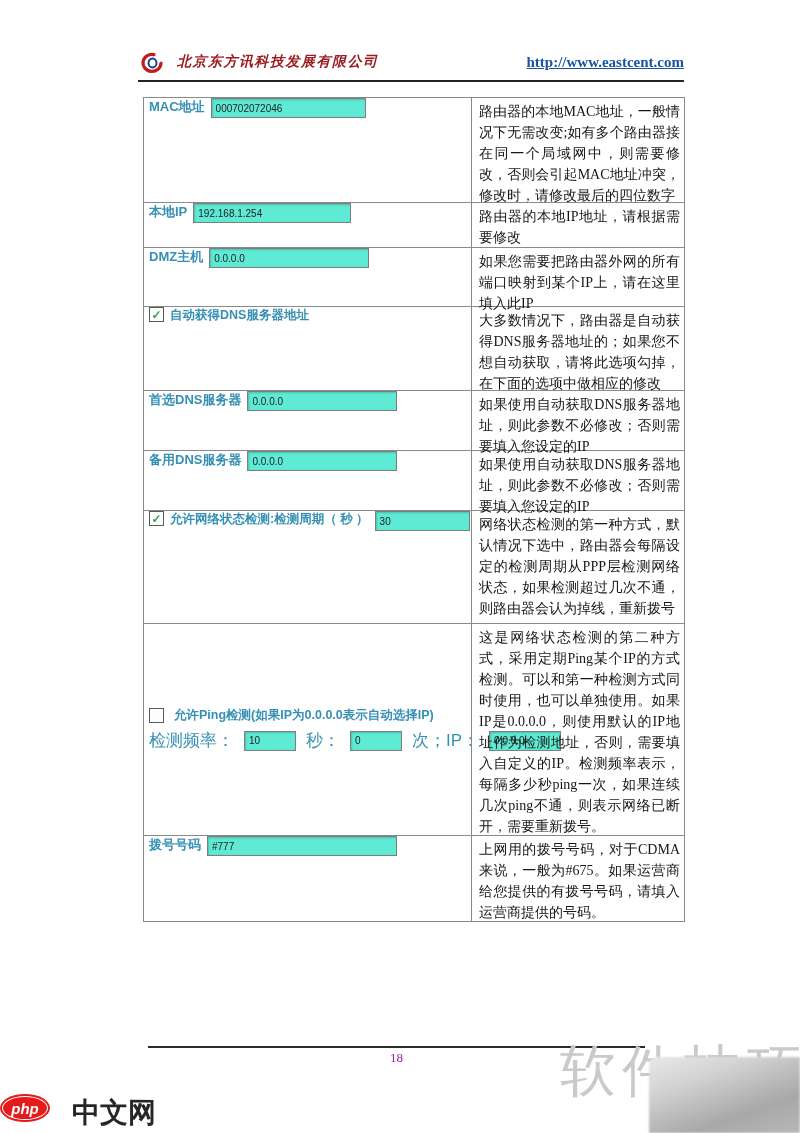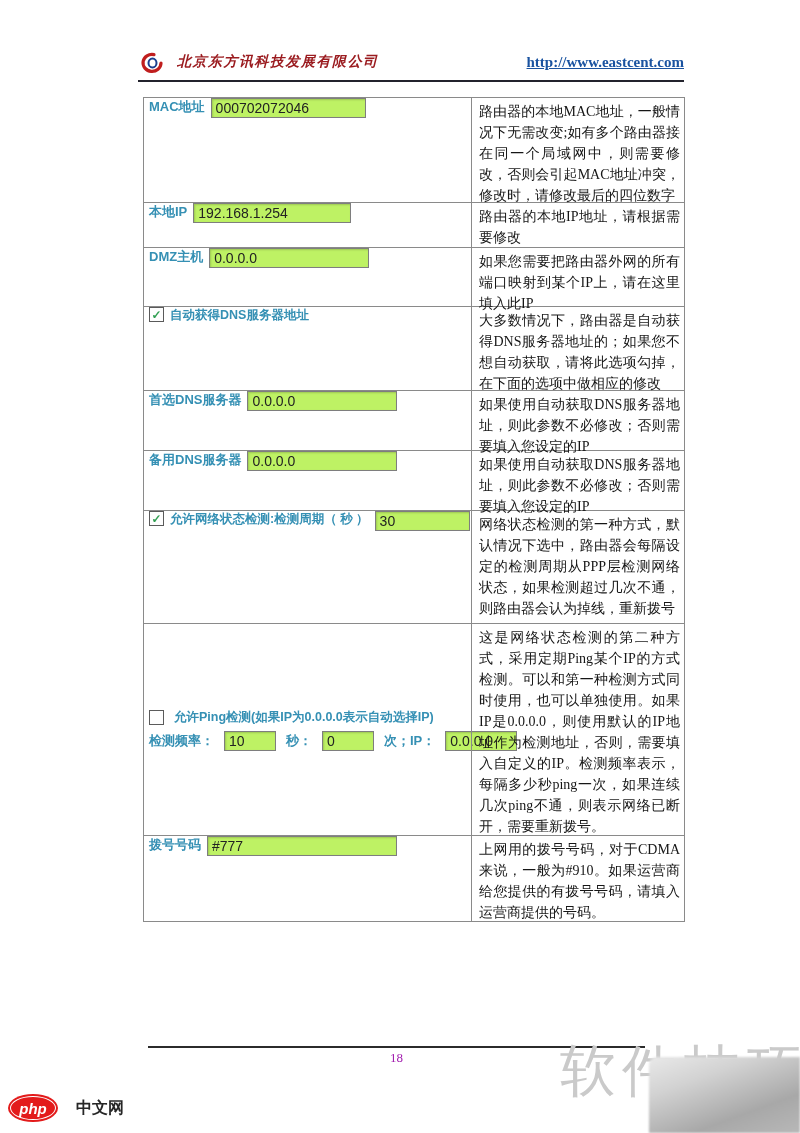--- a/index.html
+++ b/index.html
@@ -21,47 +21,47 @@
   .row{display:flex;border-bottom:1px solid #8a8a8a;box-sizing:border-box;}
   .row:last-child{border-bottom:none;}
   .cell-l{width:327px;box-sizing:border-box;display:flex;align-items:flex-start;
           padding-left:5px;gap:6px;}
   .cell-l.col{flex-direction:column;align-items:flex-start;justify-content:center;gap:5px;padding-right:2px;}
   .subline{display:flex;align-items:center;gap:10px;}
   .cell-r{flex:1;border-left:1px solid #8a8a8a;box-sizing:border-box;padding:3px 4px 2px 7px;
           font-family:"Liberation Serif","DejaVu Serif",serif;font-size:14px;line-height:21px;
           color:#161616;text-align:justify;}
   .lbl{color:#3590b4;font-weight:bold;font-size:13px;white-space:nowrap;}
-  .lbl-sm{color:#3590b4;font-weight:bold;font-size:13px;white-space:nowrap;}
+  .lbl-sm{color:#3590b4;font-weight:normal;font-size:17px;white-space:nowrap;}
   .cb-label{color:#3590b4;font-weight:bold;font-size:12.5px;white-space:nowrap;}
   .inp{height:20px;border:1px solid #7e7e7e;box-shadow:inset 1px 1px 2px rgba(0,0,0,.18);
-       font-size:14px;color:#222;padding:0 4px;background:#bef264;
+       font-size:10px;color:#222;padding:0 4px;background:#5eead4;
        font-family:"Liberation Sans",sans-serif;box-sizing:border-box;}
   .w-mac{width:155px}.w-ip{width:158px}.w-mask{width:152px}.w-dmz{width:160px}
   .w-dns{width:150px}.w-30{width:95px}.w-freq{width:52px}.w-cnt{width:52px}
   .w-pip{width:72px}.w-dial{width:190px}
   .cb{width:13px;height:13px;border:1px solid #5a5a5a;background:#fdfdfd;display:inline-flex;
       align-items:center;justify-content:center;flex:none;cursor:pointer;}
   .cb.checked::after{content:"✓";color:#2f9e50;font-size:12px;font-weight:bold;line-height:1;}
 
   
   .footer-rule{position:absolute;left:148px;top:1046px;width:497px;height:2px;background:#2b2b2b;}
   .page-number{position:absolute;left:148px;top:1050px;width:497px;text-align:center;
                font-family:"Liberation Serif",serif;font-size:13px;color:#a21caf;}
   .watermark{position:absolute;left:560px;top:1034px;font-size:56px;color:#cacaca;
              letter-spacing:6px;white-space:nowrap;z-index:1;}
   .smudge{position:absolute;left:649px;top:1057px;width:151px;height:76px;z-index:2;
           background:linear-gradient(160deg,#e9e9e9 0%,#d2d2d2 30%,#a8a8a8 70%,#b8b8b8 100%);
           border-radius:8px 0 0 0;filter:blur(1px);}
-  .php-logo{position:absolute;left:8px;top:1094px;display:flex;align-items:center;gap:18px;z-index:3;}
+  .php-logo{position:absolute;left:0;top:1094px;display:flex;gap:6px;z-index:3;}
   .php-badge{position:relative;width:50px;height:28px;background:#e31b1b;border-radius:50%;
              display:flex;align-items:center;justify-content:center;}
   .php-badge::before{content:"";position:absolute;inset:2px;border:1px solid #fff;border-radius:50%;}
   .php-badge span{color:#fff;font-weight:bold;font-style:italic;font-size:15px;position:relative;}
-  .site-text{font-size:16px;font-weight:bold;color:#262626;}
+  .site-text{font-size:28px;font-weight:bold;color:#262626;margin-left:16px;}
 </style>
 </head>
 <body>
 
 <div class="page">
 
   <div class="header">
     <div class="logo-wrap">
       <svg class="logo-e" viewBox="0 0 24 24">
         <path d="M21 13 A9 8.5 0 1 1 14 4.6" fill="none" stroke="#c01e1e" stroke-width="3.2" stroke-linecap="round"></path>
@@ -150,21 +150,21 @@
         </div>
       </div>
       <div class="cell-r">这是网络状态检测的第二种方式，采用定期Ping某个IP的方式检测。可以和第一种检测方式同时使用，也可以单独使用。如果IP是0.0.0.0，则使用默认的IP地址作为检测地址，否则，需要填入自定义的IP。检测频率表示，每隔多少秒ping一次，如果连续几次ping不通，则表示网络已断开，需要重新拨号。</div>
     </div>
 
     <div class="row" style="height:85px">
       <div class="cell-l">
         <span class="lbl">拨号号码</span>
         <input class="inp w-dial" value="#777" style="">
       </div>
-      <div class="cell-r">上网用的拨号号码，对于CDMA来说，一般为#910。如果运营商给您提供的有拨号号码，请填入运营商提供的号码。</div>
+      <div class="cell-r">上网用的拨号号码，对于CDMA来说，一般为#675。如果运营商给您提供的有拨号号码，请填入运营商提供的号码。</div>
     </div>
 
   </div>
 
   <div class="watermark">软件技巧</div>
   <div class="smudge"></div>
   <div class="footer-rule"></div>
   <div class="page-number">18</div>
 
   <div class="php-logo">

